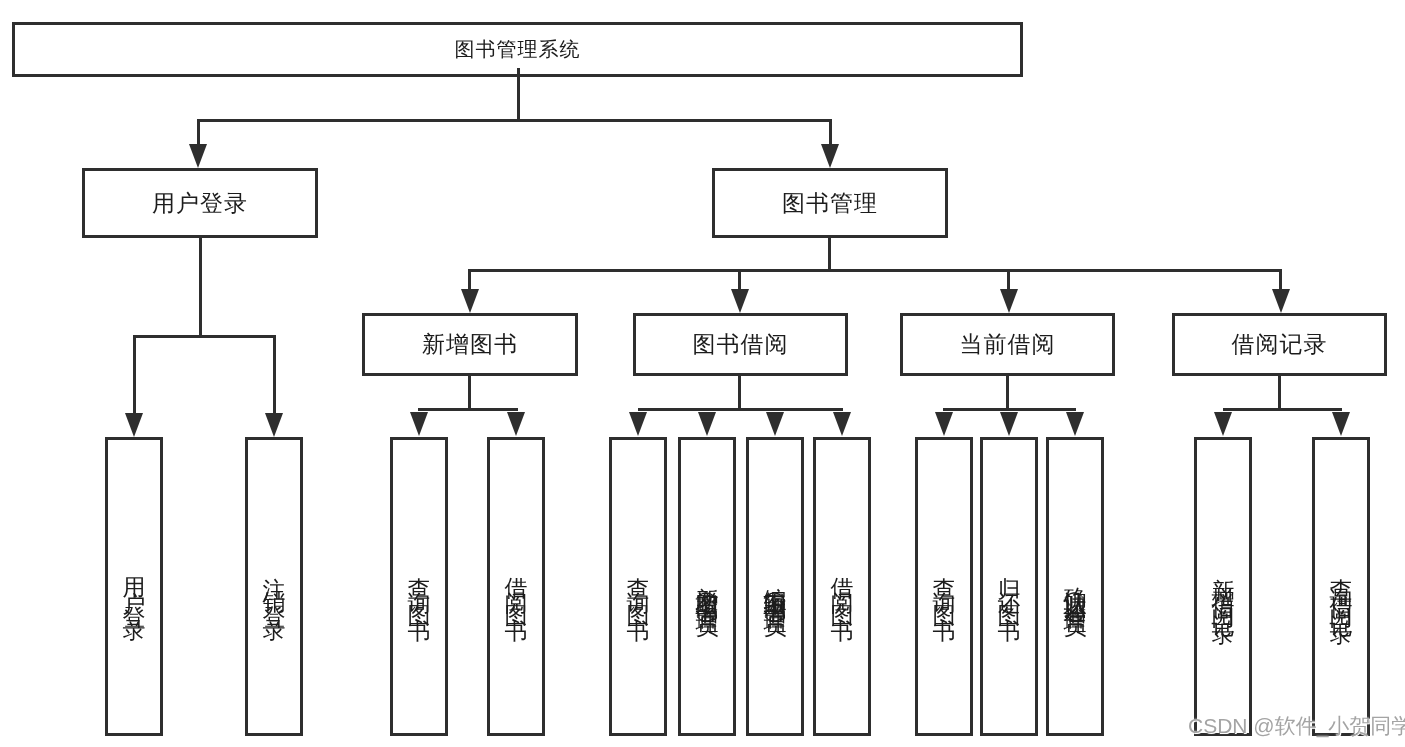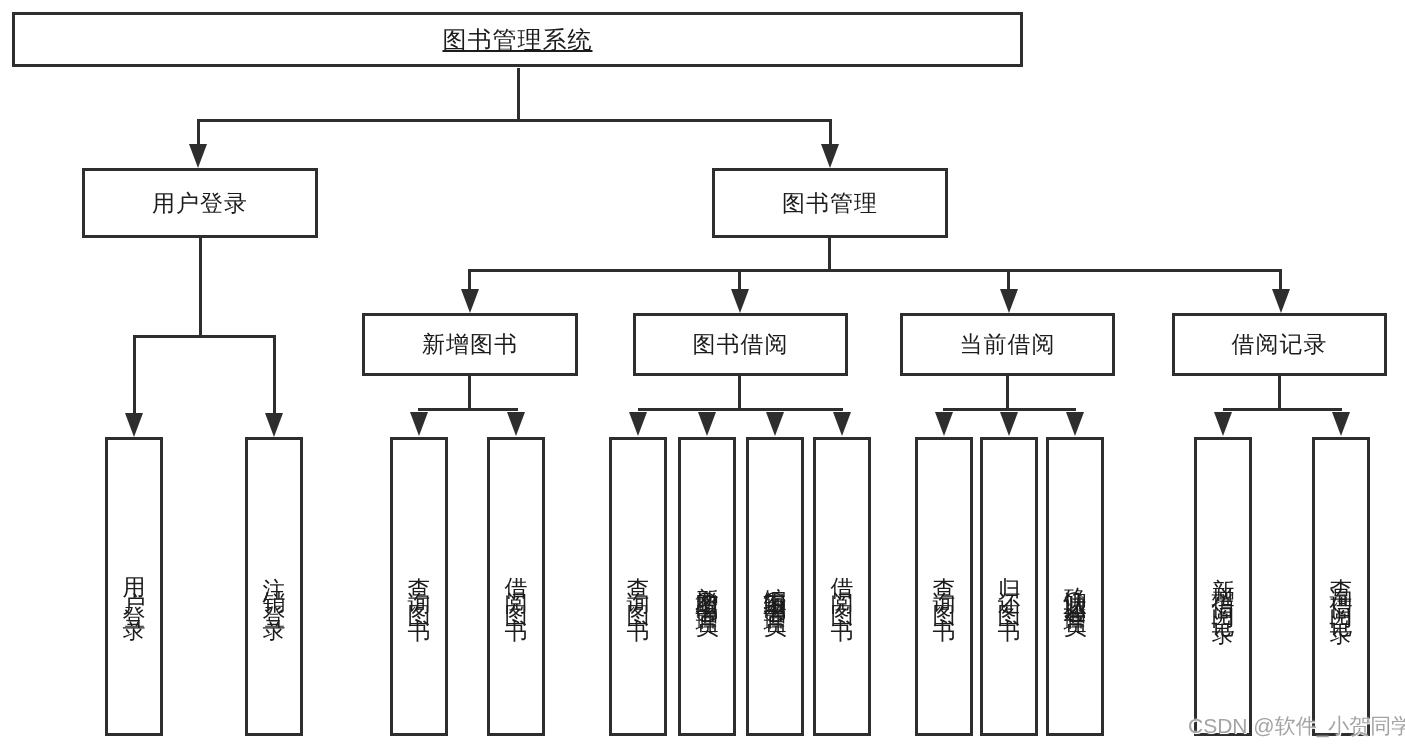--- a/index.html
+++ b/index.html
@@ -38,21 +38,21 @@
     position:absolute;left:1188px;top:712px;
     font-size:21px;color:#a4a4a4;white-space:nowrap;
     text-shadow:0 0 2px #ffffff,1px 1px 0 #ffffff;
   }
 </style>
 </head>
 <body>
 
 <div id="canvas">
 
-  <div class="hbox" style="left:12px;top:12px;width:1011px;height:55px;font-size:24px;text-decoration:underline;">
+  <div class="hbox" style="left:12px;top:22px;width:1011px;height:55px;font-size:20px;">
     <span>图书管理系统</span>
   </div>
 
   <div class="vline" style="left:517px;top:68px;height:52px;"></div>
   <div class="hline" style="left:197px;top:119px;width:635px;"></div>
   <div class="vline" style="left:197px;top:119px;height:27px;"></div>
   <div class="vline" style="left:829px;top:119px;height:27px;"></div>
   <div class="arrow" style="left:189px;top:144px;"></div>
   <div class="arrow" style="left:821px;top:144px;"></div>
 

